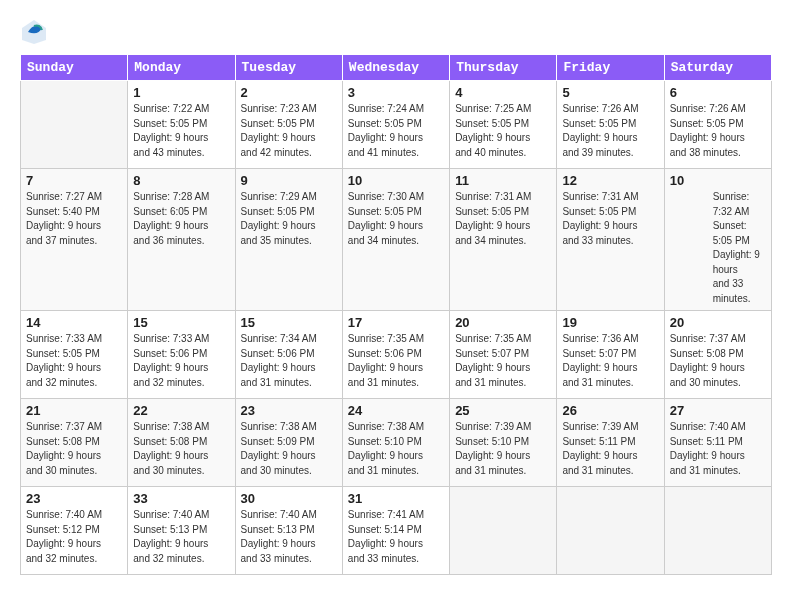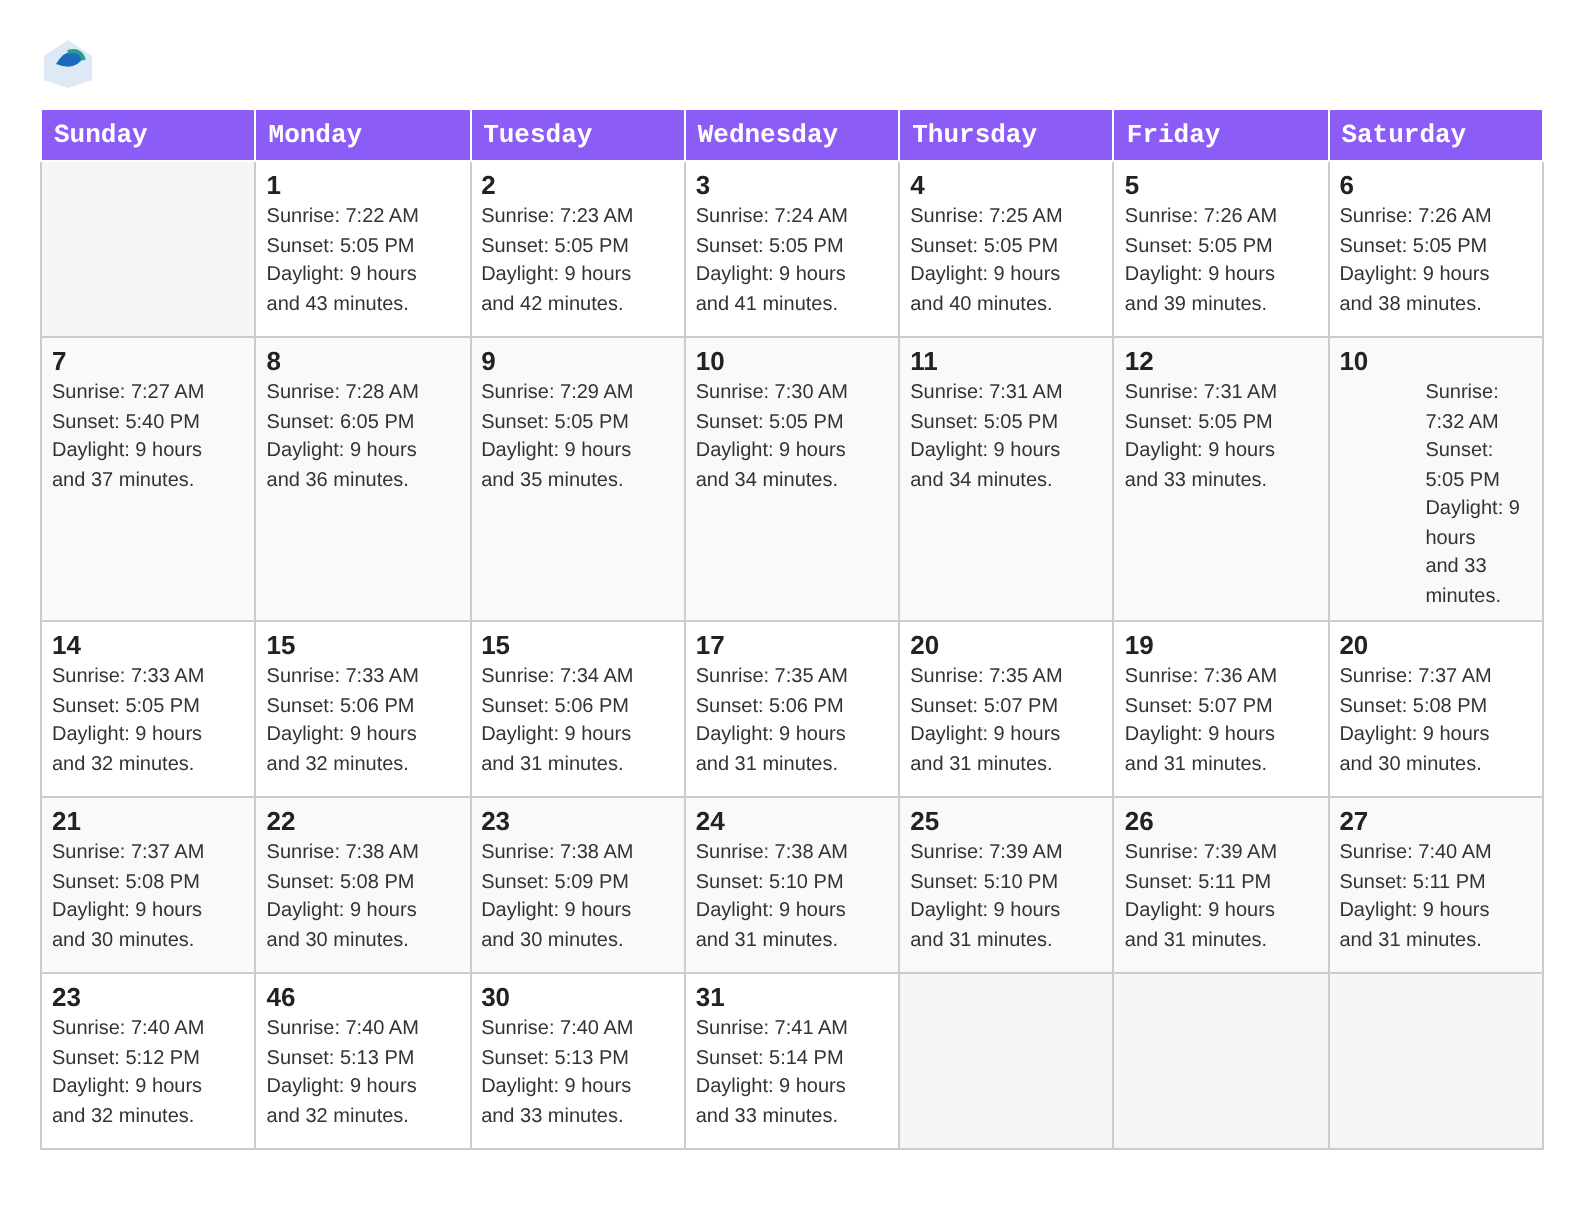--- a/index.html
+++ b/index.html
@@ -325,21 +325,21 @@
         </tr>
         <tr>
           <td>
             <div class="day-number">23</div>
             <div class="day-info" style="white-space: pre-line;">Sunrise: 7:40 AM
 Sunset: 5:12 PM
 Daylight: 9 hours
 and 32 minutes.</div>
           </td>
           <td>
-            <div class="day-number">46</div>
+            <div class="day-number">33</div>
             <div class="day-info" style="white-space: pre-line;">Sunrise: 7:40 AM
 Sunset: 5:13 PM
 Daylight: 9 hours
 and 32 minutes.</div>
           </td>
           <td>
             <div class="day-number">30</div>
             <div class="day-info" style="white-space: pre-line;">Sunrise: 7:40 AM
 Sunset: 5:13 PM
 Daylight: 9 hours

